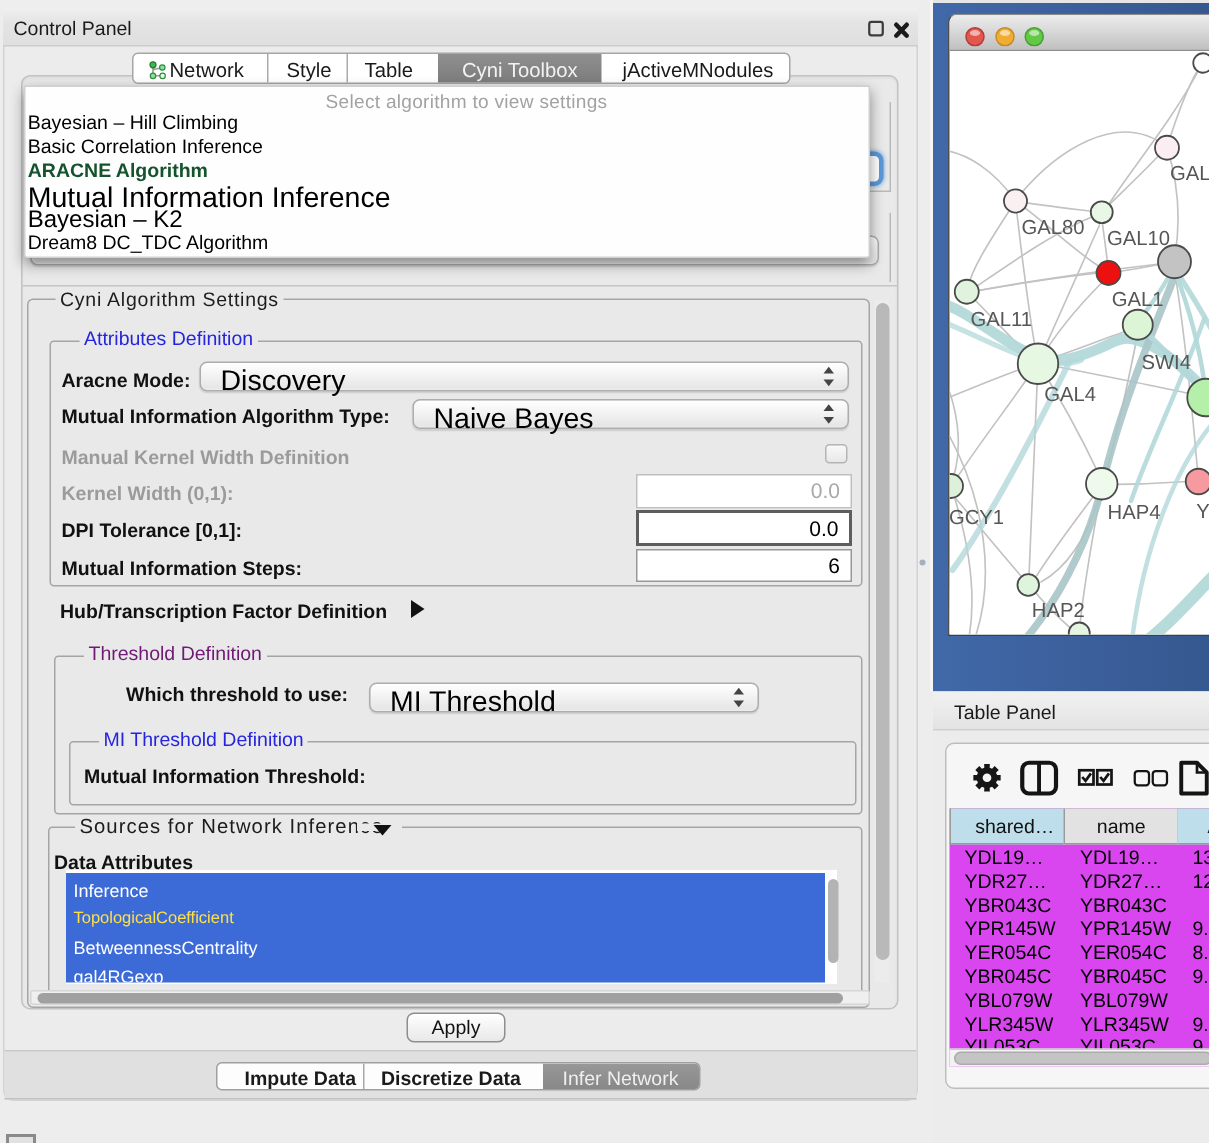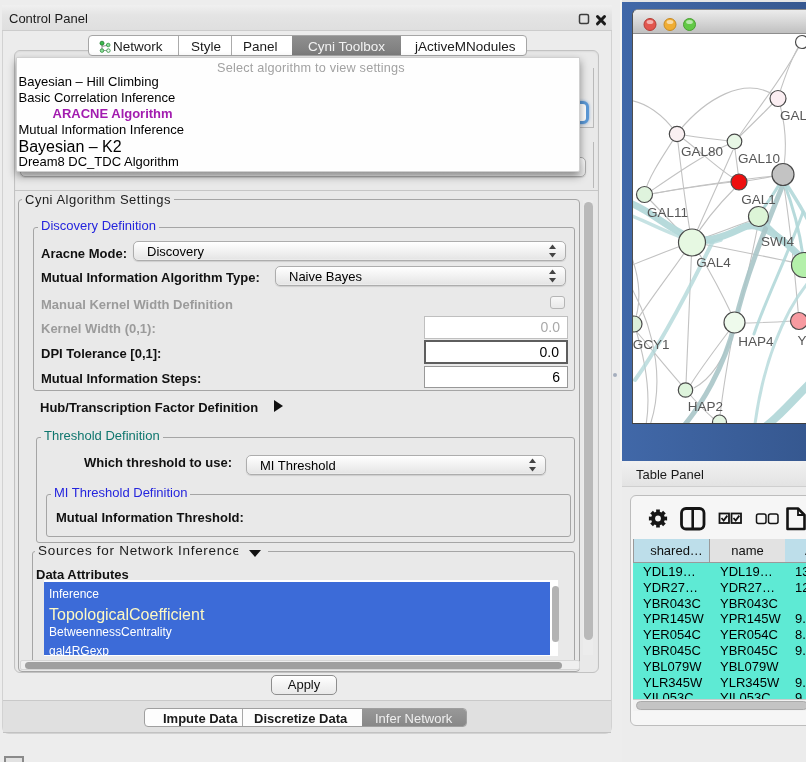--- a/index.html
+++ b/index.html
@@ -3,25 +3,25 @@
 <meta charset="utf-8">
 <style>
 html,body{margin:0;padding:0;}
 #page{position:relative;width:806px;height:762px;overflow:hidden;background:#ededed;
  font-family:"Liberation Sans",sans-serif;}
 #page *{position:absolute;box-sizing:border-box;font-family:"Liberation Sans",sans-serif;}
 .lbl{font-weight:bold;font-size:13px;color:#111;white-space:nowrap;}
 .dis{color:#9b9b9b;}
 .combo{background:linear-gradient(#ffffff,#f3f3f3 45%,#e6e6e6 92%,#eeeeee);
  border:1px solid #adadad;border-radius:5px;box-shadow:0 1px 1px rgba(0,0,0,0.12);}
-.combo .ct{position:absolute;left:13px;top:2px;font-size:13px;color:#000;white-space:nowrap;}
+.combo .ct{position:absolute;left:13px;top:2px;font-size:19px;color:#000;white-space:nowrap;}
 .stp{position:absolute;right:8px;top:50%;width:9px;height:14px;margin-top:-7px;}
 .inp{background:#fff;font-size:14px;text-align:right;padding-right:7px;color:#000;white-space:nowrap;}
 .grp{border:1px solid #a5a5a5;border-radius:3px;}
-.gtitle{font-size:13px;background:#e9e9e9;padding:0 3px;white-space:nowrap;line-height:12px;}
+.gtitle{font-size:13px;background:#e9e9e9;padding:0 3px;white-space:nowrap;line-height:12px;margin-left:15px;}
 </style>
 </head>
 <body>
 <div id="page">
 
 <div style="left:0;top:0;width:620px;height:762px;background:#ededed;"></div>
 <div id="cpwin" style="left:2px;top:5px;width:610px;height:729px;background:#ececec;border:1px solid #d2d2d2;border-top:none;border-radius:0 0 7px 7px;"></div>
 
 <div style="left:2px;top:5px;width:610px;height:26px;background:linear-gradient(#f0f0f0,#e4e4e4 40%,#dfdfdf);border-bottom:1px solid #cccccc;"></div>
 <div style="left:9px;top:11px;font-size:13px;color:#1a1a1a;">Control Panel</div>
@@ -40,47 +40,47 @@
  <div style="left:312px;top:0;width:127px;height:21px;"></div>
  <svg style="left:9px;top:4px;" width="14" height="14" viewBox="0 0 14 14">
   <path d="M4 3.5 L4 10.5 M4 6.5 L10 5 M4 10.5 L10 10.5" stroke="#9a9a9a" stroke-width="1.1" fill="none"></path>
   <circle cx="4" cy="3.2" r="2" fill="#3cb94e" stroke="#1f7a2d" stroke-width="0.8"></circle>
   <circle cx="10.2" cy="5" r="1.8" fill="#8ce09a" stroke="#2f8f3f" stroke-width="0.8"></circle>
   <circle cx="4" cy="10.6" r="1.8" fill="#8ce09a" stroke="#2f8f3f" stroke-width="0.8"></circle>
   <circle cx="10.4" cy="10.6" r="1.8" fill="#eafbee" stroke="#2f8f3f" stroke-width="0.8"></circle>
  </svg>
  <div style="left:24px;top:3px;font-size:13.5px;color:#1a1a1a;">Network</div>
  <div style="left:102px;top:3px;font-size:13.5px;color:#1a1a1a;">Style</div>
- <div style="left:154px;top:3px;font-size:13.5px;color:#1a1a1a;">Panel</div>
+ <div style="left:154px;top:3px;font-size:13.5px;color:#1a1a1a;">Table</div>
  <div style="left:219px;top:3px;font-size:13.5px;color:#f2f2f2;">Cyni Toolbox</div>
  <div style="left:326px;top:3px;font-size:13.5px;color:#1a1a1a;">jActiveMNodules</div>
 </div>
 
 <div style="left:522px;top:101px;width:67px;height:23px;border:3px solid #5b98d6;border-radius:6px;background:#fff;box-shadow:0 0 3px rgba(90,150,214,0.8);"></div>
 <div style="left:580px;top:68px;width:14px;height:60px;border-right:1px solid #b9b9b9;border-bottom:1px solid #b9b9b9;"></div>
 <div style="left:580px;top:142px;width:14px;height:46px;border-right:1px solid #b9b9b9;"></div>
 <div class="combo" style="left:20px;top:157px;width:566px;height:20px;"></div>
 
 <div style="left:15px;top:190px;width:583px;height:1px;background:#c6c6c6;"></div>
 
 <div id="popup" style="left:16px;top:57px;width:564px;height:115px;background:#fefefe;border:1px solid #d0d0d0;border-radius:0 0 2px 2px;box-shadow:0 4px 9px rgba(0,0,0,0.42);">
  <div style="left:0;top:3px;width:564px;text-align:center;font-size:12.7px;color:#a2a2a2;letter-spacing:0.2px;padding-left:24px;">Select algorithm to view settings</div>
  <div style="left:1.5px;top:16px;font-size:13px;color:#000;">Bayesian – Hill Climbing</div>
  <div style="left:1.5px;top:32px;font-size:13px;color:#000;">Basic Correlation Inference</div>
- <div style="left:1.5px;top:48px;font-size:13px;color:#a21caf;font-weight:bold;margin-left:34px;">ARACNE Algorithm</div>
- <div style="left:1.5px;top:64px;font-size:13px;color:#000;text-align:center;">Mutual Information Inference</div>
+ <div style="left:1.5px;top:48px;font-size:13px;color:#14532d;font-weight:bold;">ARACNE Algorithm</div>
+ <div style="left:1.5px;top:64px;font-size:19px;color:#000;text-align:center;">Mutual Information Inference</div>
  <div style="left:1.5px;top:80px;font-size:16px;color:#000;">Bayesian – K2</div>
  <div style="left:1.5px;top:96px;font-size:13px;color:#000;">Dream8 DC_TDC Algorithm</div>
 </div>
 
 <div class="grp" style="left:18px;top:199px;width:562px;height:473px;border-radius:4px;"></div>
 <div class="gtitle" style="left:22px;top:194px;color:#1c1c1c;letter-spacing:0.5px;">Cyni Algorithm Settings</div>
 
 <div class="grp" style="left:33px;top:227px;width:542px;height:164px;"></div>
-<div class="gtitle" style="left:38px;top:220px;color:#2525dd;">Discovery Definition</div>
+<div class="gtitle" style="left:38px;top:220px;color:#2525dd;">Attributes Definition</div>
 
 <div class="lbl" style="left:41px;top:246px;">Aracne Mode:</div>
 <div class="combo" style="left:133px;top:241px;width:433px;height:20px;">
  <span class="ct">Discovery</span>
  <svg class="stp" viewBox="0 0 9 14">
         <path d="M4.5 0.5 L8 5 L1 5 Z" fill="#444"></path>
         <path d="M4.5 13.5 L8 9 L1 9 Z" fill="#444"></path>
       </svg>
 </div>
 <div class="lbl" style="left:41px;top:270px;">Mutual Information Algorithm Type:</div>
@@ -103,24 +103,24 @@
 
 <div class="lbl" style="left:41px;top:371px;">Mutual Information Steps:</div>
 <div class="inp" style="left:424px;top:366px;width:144px;height:22px;border:1px solid #989898;line-height:20px;">6</div>
 
 <div class="lbl" style="left:40px;top:400px;">Hub/Transcription Factor Definition</div>
 <svg style="left:272px;top:399px;" width="12" height="14" viewBox="0 0 12 14">
       <path d="M2 1 L11 7 L2 13 Z" fill="#111"></path>
     </svg>
 
 <div class="grp" style="left:36px;top:437px;width:539px;height:106px;"></div>
-<div class="gtitle" style="left:41px;top:430px;color:#0f766e;">Threshold Definition</div>
+<div class="gtitle" style="left:41px;top:430px;color:#701a75;">Threshold Definition</div>
 
 <div class="lbl" style="left:84px;top:455px;">Which threshold to use:</div>
-<div class="combo" style="left:246px;top:455px;width:300px;height:20px;">
+<div class="combo" style="left:246px;top:455px;width:260px;height:20px;">
  <span class="ct">MI Threshold</span>
  <svg class="stp" viewBox="0 0 9 14">
         <path d="M4.5 0.5 L8 5 L1 5 Z" fill="#444"></path>
         <path d="M4.5 13.5 L8 9 L1 9 Z" fill="#444"></path>
       </svg>
 </div>
 
 <div class="grp" style="left:46px;top:494px;width:525px;height:43px;"></div>
 <div class="gtitle" style="left:51px;top:487px;color:#2525dd;text-align:center;">MI Threshold Definition</div>
 <div class="lbl" style="left:56px;top:510px;">Mutual Information Threshold:</div>
@@ -129,21 +129,21 @@
 <div class="gtitle" style="left:35px;top:545px;color:#1c1c1c;font-size:13.5px;letter-spacing:0.7px;">Sources for Network Inference</div>
 <div style="left:238px;top:549px;width:30px;height:5px;background:#e9e9e9;"></div>
 <svg style="left:248px;top:548px;" width="14" height="10" viewBox="0 0 14 10">
       <path d="M1 2 L13 2 L7 9 Z" fill="#111"></path>
     </svg>
 
 <div class="lbl" style="left:36px;top:567px;">Data Attributes</div>
 <div style="left:44px;top:580px;width:514px;height:76px;background:#ffffff;"></div>
 <div style="left:44px;top:582px;width:506px;height:73px;background:#3c6bd8;overflow:hidden;">
  <div style="left:5px;top:5px;font-size:12px;color:#fff;">Inference</div>
- <div style="left:5px;top:24px;font-size:16px;color:#fef9c3;">TopologicalCoefficient</div>
+ <div style="left:5px;top:24px;font-size:11px;color:#fde047;">TopologicalCoefficient</div>
  <div style="left:5px;top:43px;font-size:12px;color:#fff;">BetweennessCentrality</div>
  <div style="left:5px;top:62px;font-size:12px;color:#fff;">gal4RGexp</div>
 </div>
 <div style="left:552px;top:586px;width:7px;height:56px;background:#b3b3b3;border-radius:4px;"></div>
 
 <div style="left:20px;top:660px;width:560px;height:10px;background:#efefef;border:1px solid #d6d6d6;border-radius:2px;"></div>
 <div style="left:25px;top:661.5px;width:537px;height:7.5px;background:#a0a0a0;border-radius:4px;"></div>
 
 <div style="left:583px;top:200px;width:10px;height:455px;background:#ececec;"></div>
 <div style="left:583.5px;top:202px;width:9px;height:438px;background:#b9b9b9;border-radius:5px;"></div>
@@ -268,21 +268,21 @@
   <rect x="86.5" y="8.5" width="9.5" height="9.5" stroke-width="1.8"></rect>
   <path d="M76.5 13 l2.2 2.6 3.6-5" stroke-width="1.8"></path>
   <path d="M88.5 13 l2.2 2.6 3.6-5" stroke-width="1.8"></path>
   <rect x="111.5" y="9" width="9.5" height="9.5" rx="2" stroke-width="1.5"></rect>
   <rect x="123.5" y="9" width="9.5" height="9.5" rx="2" stroke-width="1.5"></rect>
   <path d="M142.5 3.5 L153 3.5 L159.5 10 L159.5 24 L142.5 24 Z" stroke-width="2.6" stroke-linejoin="round"></path>
   <path d="M153 3.5 L153 10 L159.5 10" stroke-width="1.8"></path>
  </g>
 </svg>
 
-<div id="tbl" style="left:633px;top:539px;width:173px;height:172px;overflow:hidden;background:#5eead4;">
+<div id="tbl" style="left:633px;top:539px;width:173px;height:172px;overflow:hidden;background:#d946ef;">
  <div style="left:0;top:-1px;width:77px;height:25px;background:#bddeea;border:1px solid #9a9a9a;border-right:none;"></div>
  <div style="left:76px;top:-1px;width:77px;height:25px;background:#e2e2e2;border:1px solid #9a9a9a;"></div>
  <div style="left:152px;top:-1px;width:21px;height:25px;background:#bddeea;border-top:1px solid #9a9a9a;border-bottom:1px solid #9a9a9a;"></div>
  <div style="left:5px;top:4px;width:77px;text-align:center;font-size:13px;color:#111;">shared…</div>
  <div style="left:172px;top:4px;font-size:13px;color:#111;">A</div>
  <div style="left:76px;top:4px;width:77px;text-align:center;font-size:13px;color:#111;">name</div>
 <div style="left: 10px; top: 25px; font-size: 13px; color: rgb(0, 0, 0);">YDL19…</div>
       <div style="left: 87px; top: 25px; font-size: 13px; color: rgb(0, 0, 0);">YDL19…</div>
       <div style="left: 162px; top: 25px; font-size: 13px; color: rgb(0, 0, 0);">13</div>
       <div style="left: 10px; top: 40.8px; font-size: 13px; color: rgb(0, 0, 0);">YDR27…</div>

